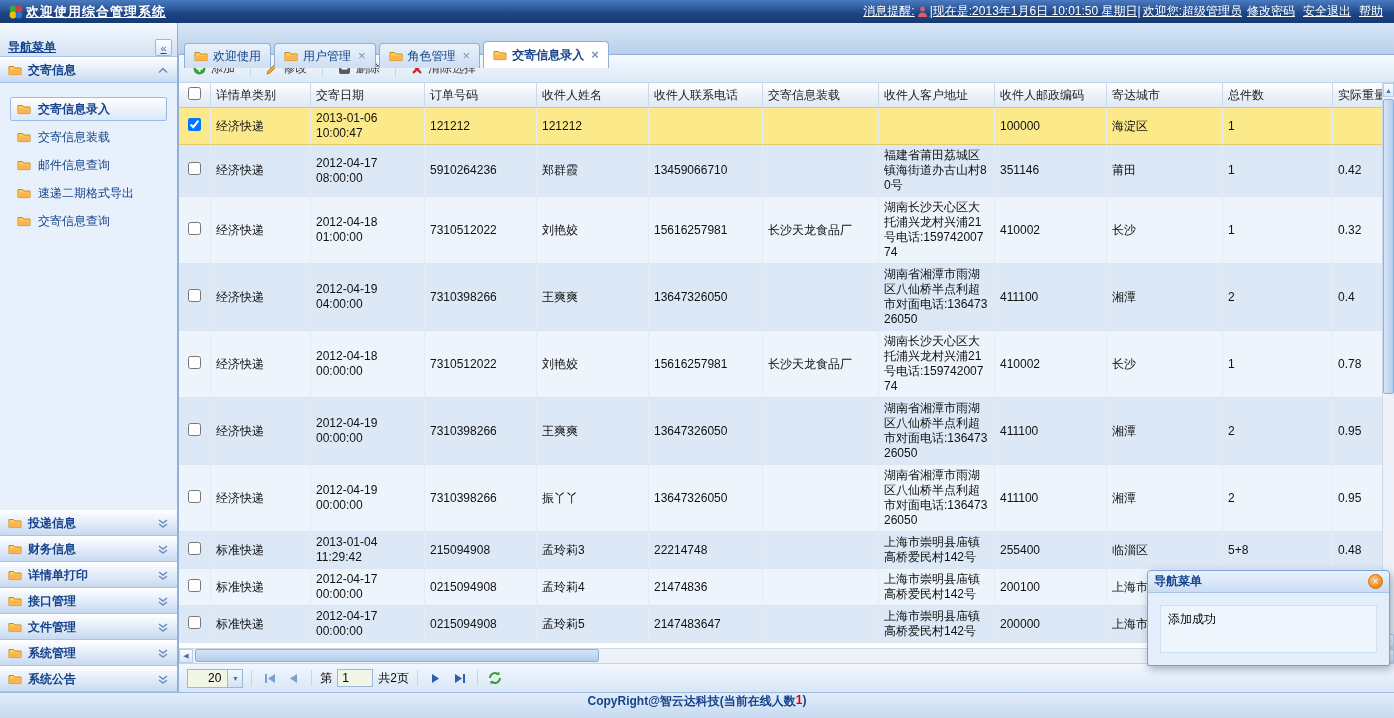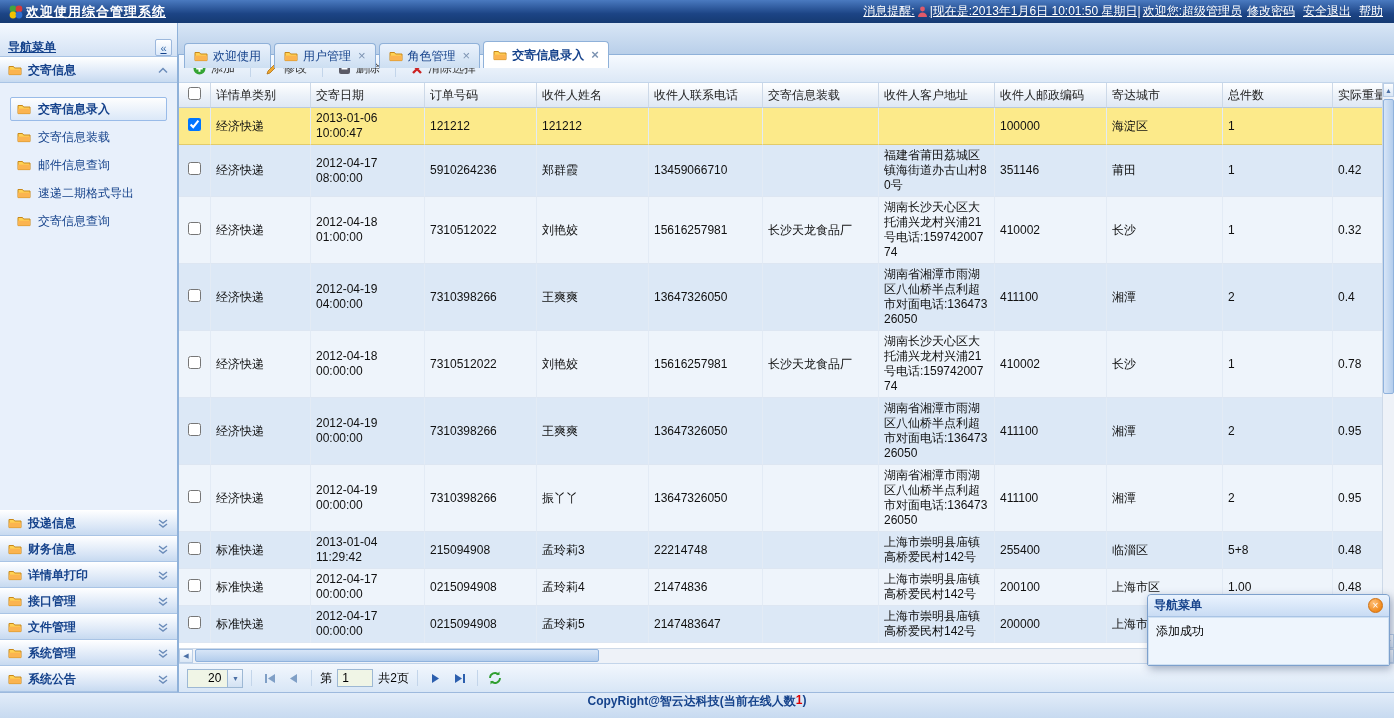--- a/index.html
+++ b/index.html
@@ -73,21 +73,21 @@
   .refresh{display:inline-flex;cursor:pointer;margin-left:2px;}
 
   
   .footer{flex:0 0 26px;background:linear-gradient(#e2ecf9,#c7daf0);border-top:1px solid #9db9dd;display:flex;justify-content:center;color:#15428b;font-weight:bold;}
   .footer .red{color:#dd0000;}
 
   
   .popup{position:absolute;right:4px;bottom:52px;width:243px;background:#e4eefb;border:1px solid #7da0cc;border-radius:4px 4px 2px 2px;box-shadow:2px 3px 8px rgba(60,80,120,.45);z-index:10;}
   .popup-title{height:22px;display:flex;align-items:center;padding:0 6px;background:linear-gradient(#eaf3fe,#c9dcf4);border-bottom:1px solid #a9c4e5;color:#15428b;font-weight:bold;border-radius:4px 4px 0 0;}
   .popup-close{margin-left:auto;width:15px;height:15px;border-radius:8px;background:radial-gradient(circle at 35% 30%,#ffc07a,#f08a1d 70%);border:1px solid #cf6f0f;color:#fff;font-size:10px;line-height:12px;text-align:center;cursor:pointer;padding:0;}
-  .popup-body{height:48px;margin:0;background:#eef5fd;border:1px solid #cfe0f2;padding:5px 7px;}
+  .popup-body{height:48px;margin:12px;background:#eef5fd;border:1px solid #cfe0f2;padding:5px 7px;}
 </style>
 </head>
 <body>
 
 <div class="app">
 
   <header class="topbar">
     <span class="icon-wrap">
         <svg width="16" height="16" viewBox="0 0 16 16">
           <circle cx="5" cy="5" r="3.4" fill="#44a340"></circle>

